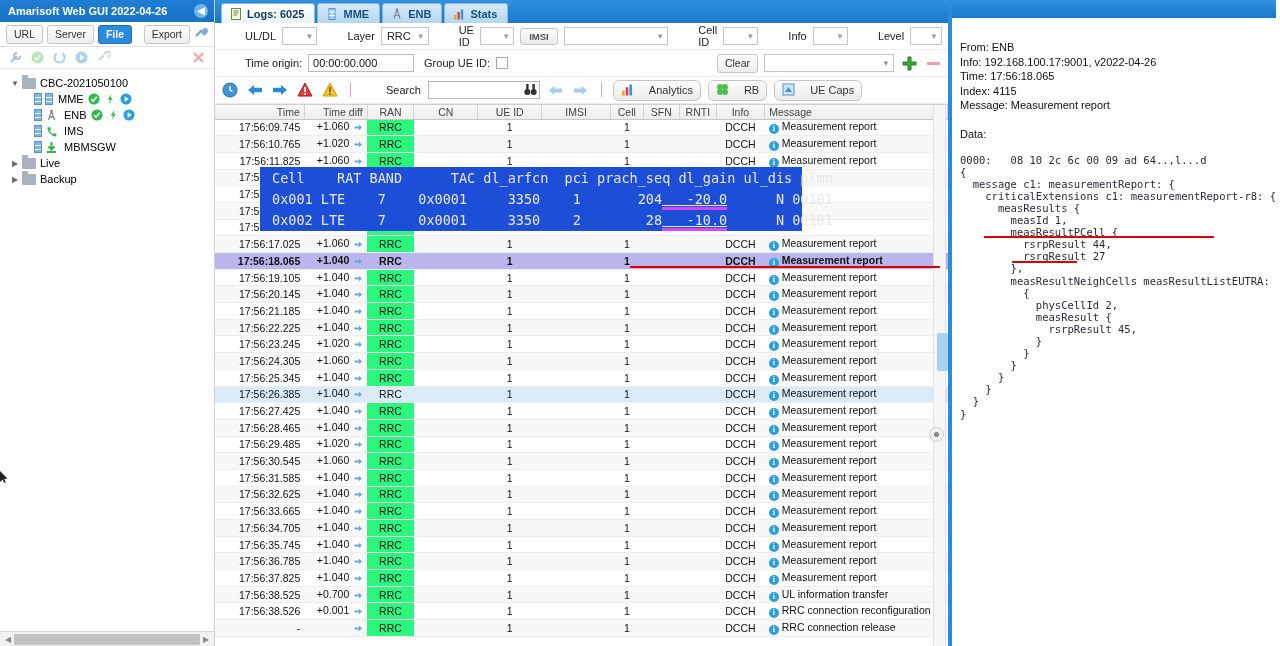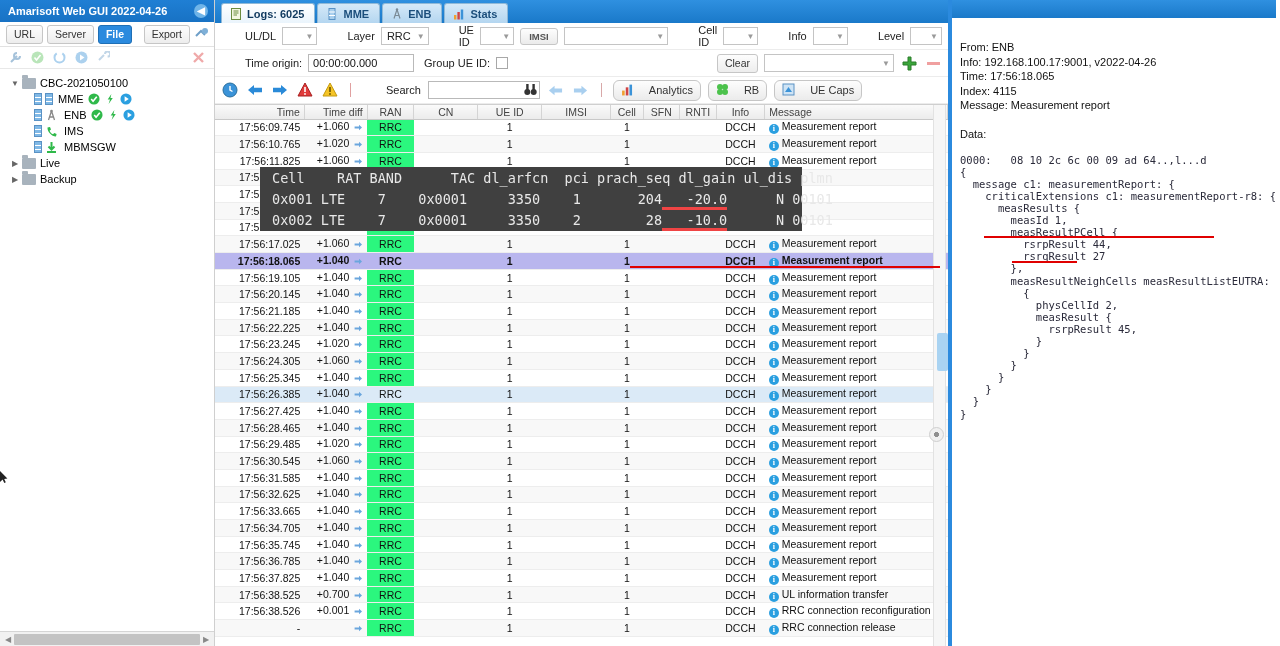--- a/index.html
+++ b/index.html
@@ -208,29 +208,29 @@
     display:inline-block; width:10px; height:10px; border-radius:50%;
     background:#2a9fe0; color:#fff; font-size:8px; font-weight:bold;
     text-align:center; line-height:10px; margin-right:3px; vertical-align:-1px;
     font-family: "Liberation Serif", serif;
   }
 
   
   #term {
     position: absolute; left: 45px; top: 62px;
     width: 542px; height: 64px;
-    background: #404040; color: #e8e8e8;
+    background: #1d4ed8; color: #e8e8e8;
     font-family: "DejaVu Sans Mono", monospace;
     font-size: 13.5px; line-height: 21px;
     padding: 1px 16px 0 12px;
     white-space: pre;
     z-index: 30;
     letter-spacing: 0px;
   }
-  #term .ul { border-bottom: 3px solid #ef4444; }
+  #term .ul { border-bottom: 3px solid #d946ef; text-decoration: underline; }
 
   
   .redline { position: absolute; background: #e00000; height: 2px; z-index: 40; }
 
   
   #vrail {
     position: absolute; right: 2px; top: 0; width: 13px; height: 100%;
     background: #f6f6f6; border-left: 1px solid #e2e2e2; border-right: 1px solid #e2e2e2;
   }
   #vhandle {

